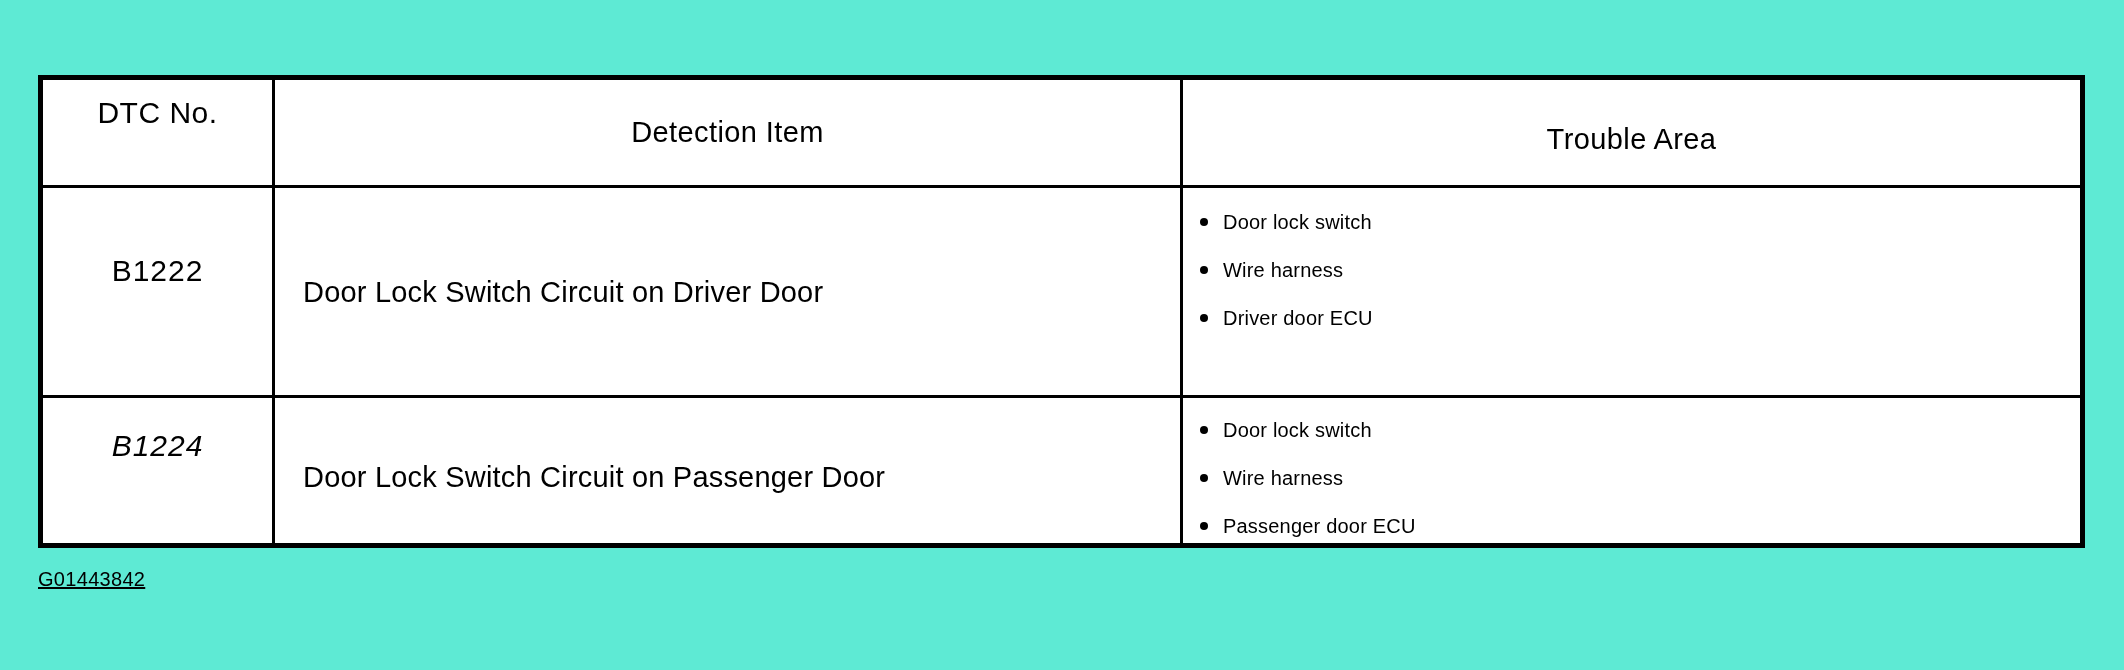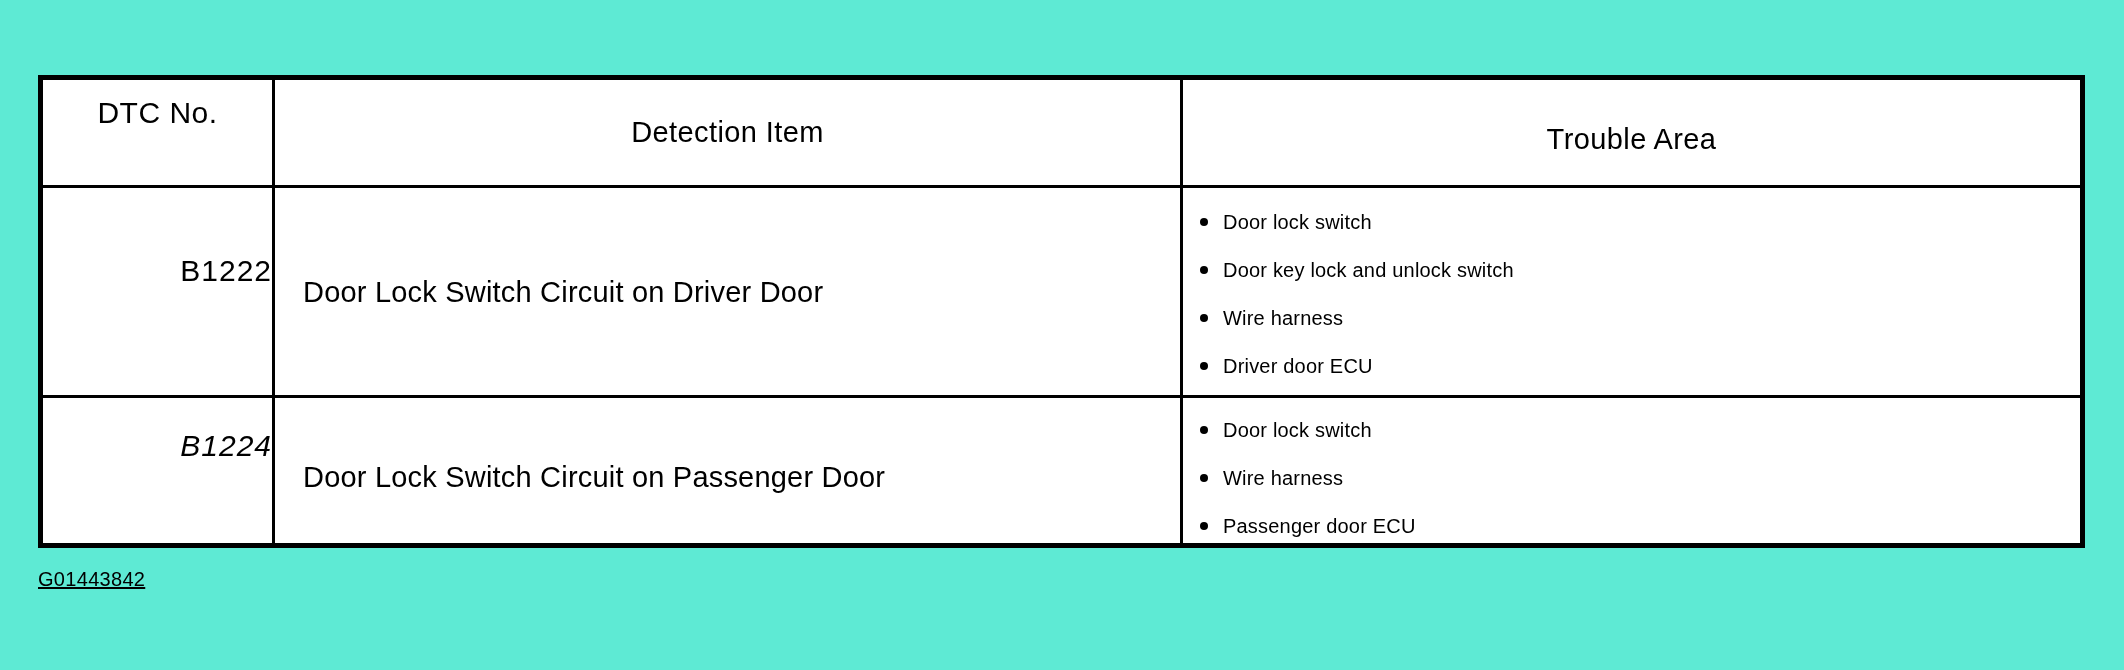--- a/index.html
+++ b/index.html
@@ -95,21 +95,21 @@
     letter-spacing: 0.4px;
   }
 
   
   .body-row-1 { top: 108px; height: 207px; }
   .body-row-2 { top: 318px; height: 147px; }
 
   .cell-dtc {
     left: 0;
     width: 229px;
-    text-align: right;
+    text-align: center;
     font-size: 30px;
     letter-spacing: 1px;
   }
   .cell-dtc .dtc-inner {
     position: absolute;
     left: 0;
     right: 0;
   }
   .body-row-1 .dtc-inner { top: 66px; }
   .body-row-2 .dtc-inner { top: 31px; font-style: italic; }
@@ -200,24 +200,20 @@
       <div class="det-inner">Door Lock Switch Circuit on Driver Door</div>
     </div>
     <div class="cell cell-trouble body-row-1">
       <ul class="bullet-list">
         <li class="bullet-item">
           <span class="dot"></span>
           <span>Door lock switch</span>
         </li>
         <li class="bullet-item">
           <span class="dot"></span>
-          <span>Door key lock and unlock switch</span>
-        </li>
-        <li class="bullet-item">
-          <span class="dot"></span>
           <span>Wire harness</span>
         </li>
         <li class="bullet-item">
           <span class="dot"></span>
           <span>Driver door ECU</span>
         </li>
       </ul>
     </div>
 
     <div class="cell cell-dtc body-row-2">

